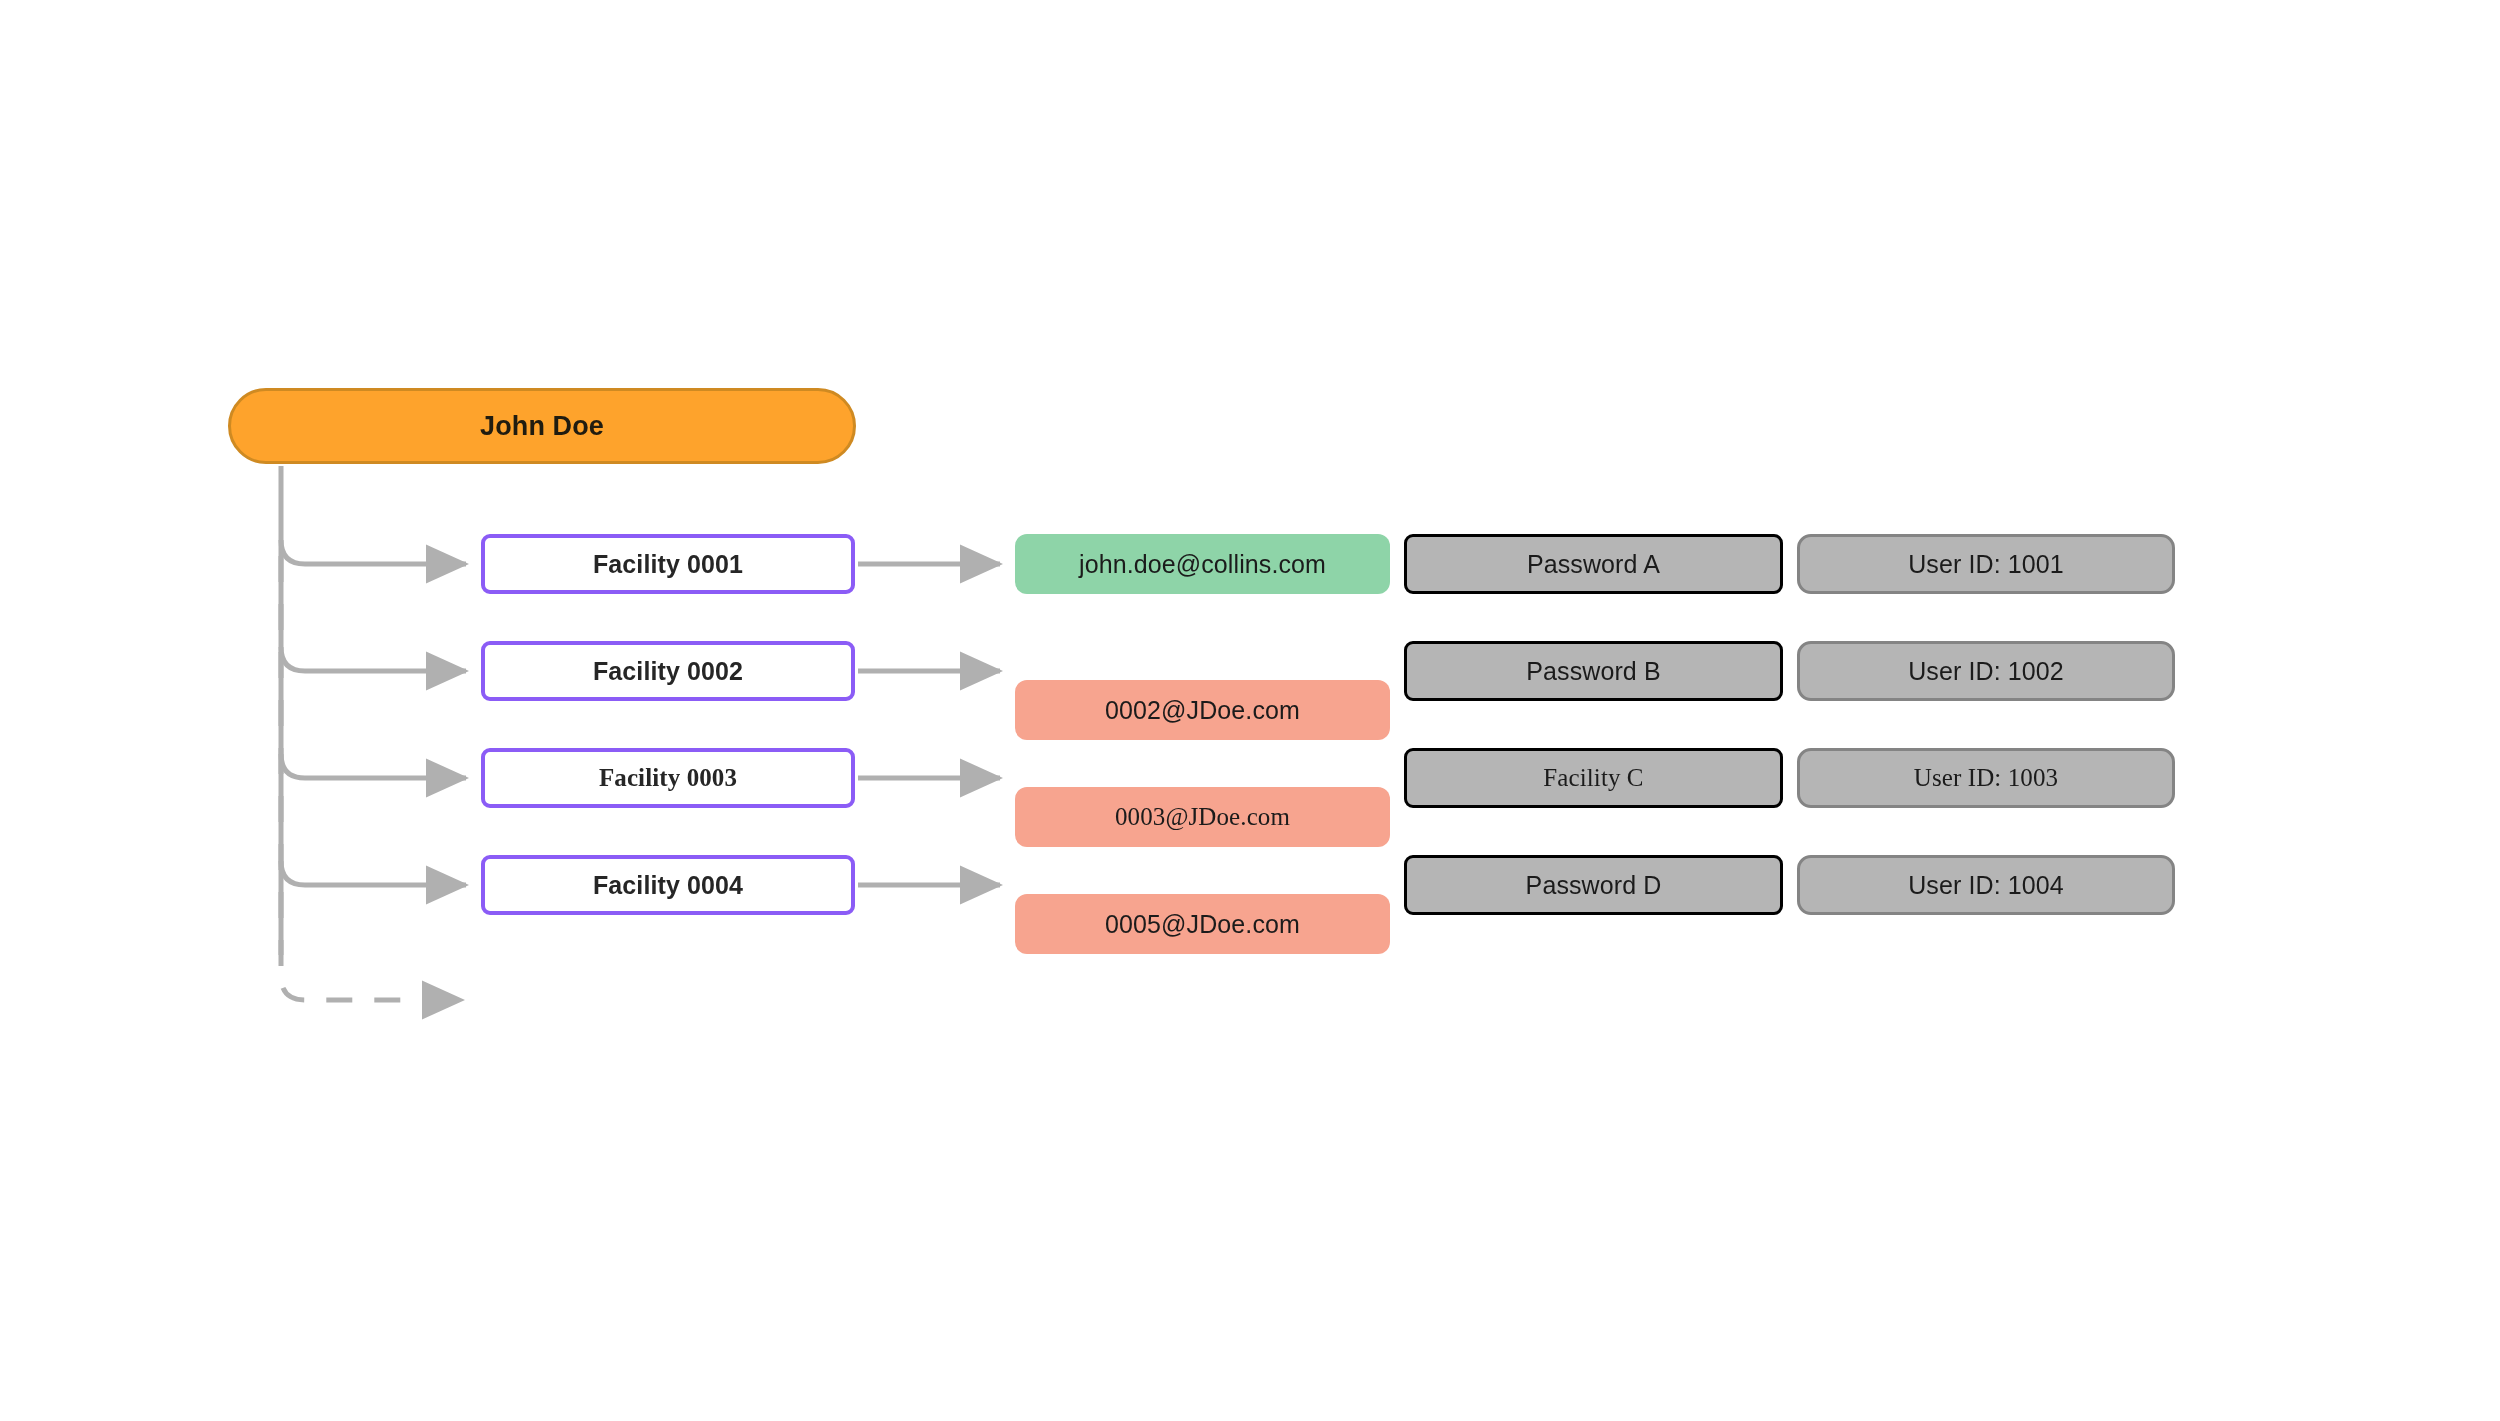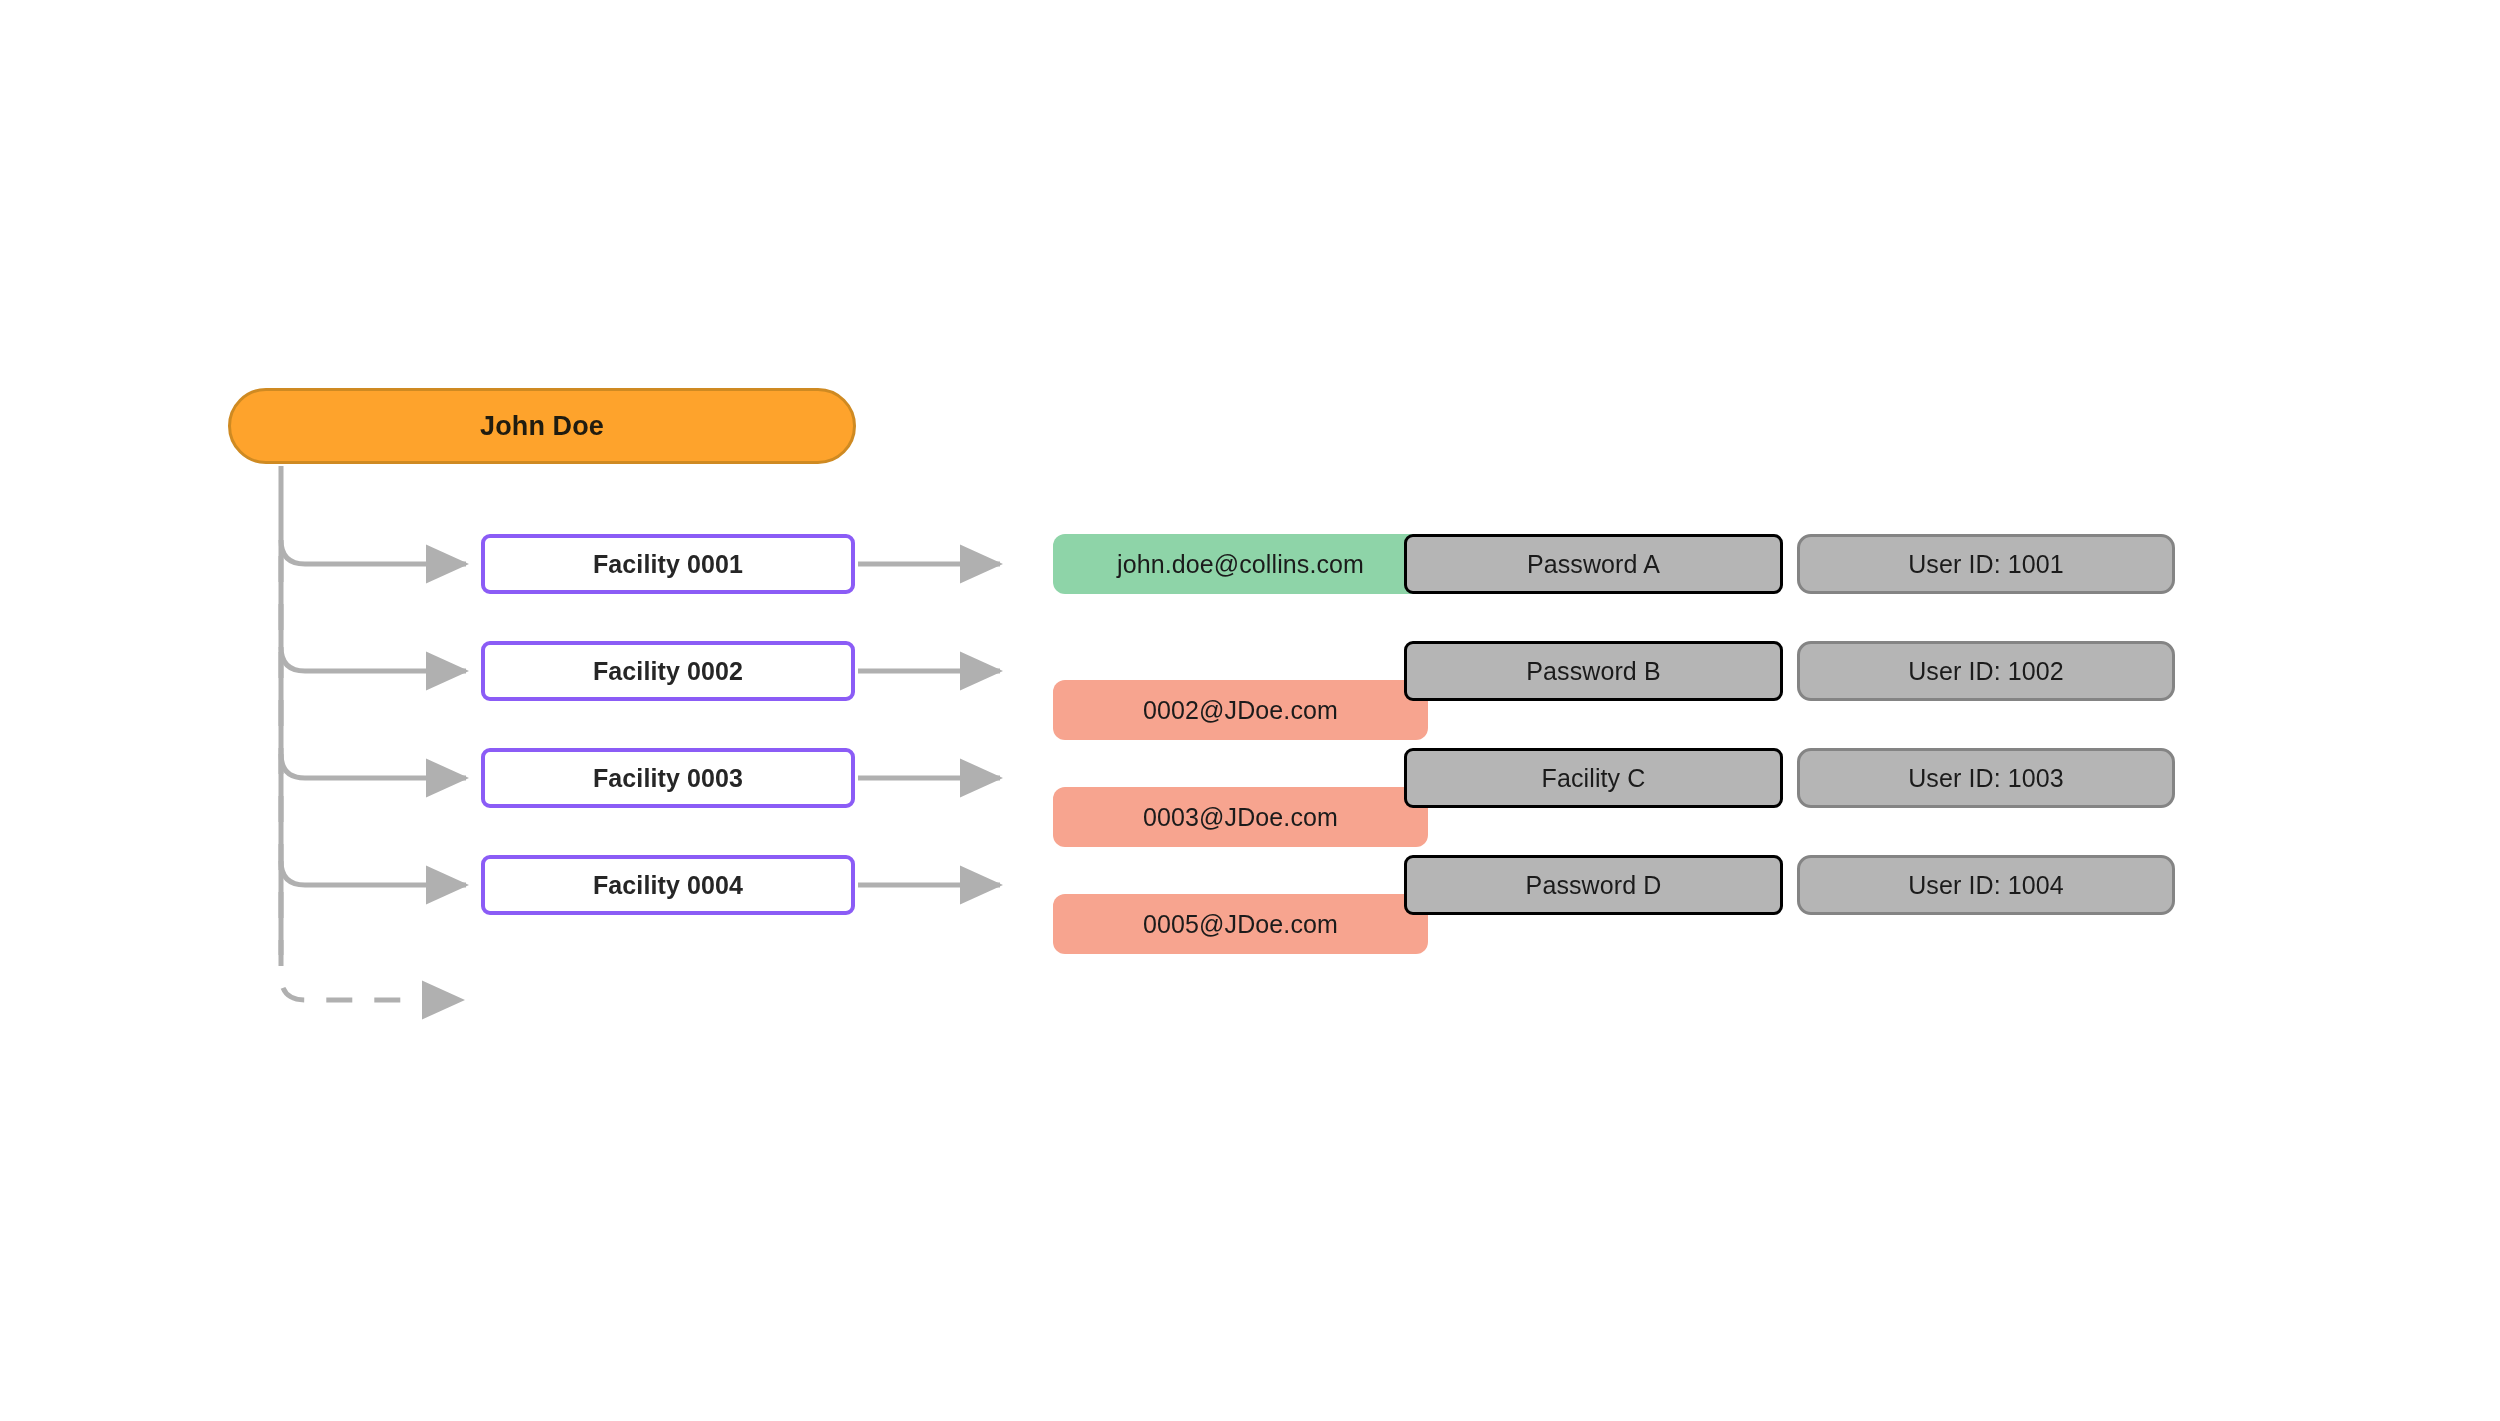--- a/index.html
+++ b/index.html
@@ -57,21 +57,21 @@
     height: 60px;
     background: #ffffff;
     border: 4px solid #8b5cf6;
     border-radius: 9px;
     font-size: 25px;
     font-weight: bold;
     color: #262626;
   }
   
   .node-email {
-    left: 1053px;
+    left: 1015px;
     width: 375px;
     height: 60px;
     border: none;
     border-radius: 12px;
     font-size: 25px;
     font-weight: normal;
     color: #1b1b1b;
   }
   .email-green { background: #8ed4a8; }
   .email-salmon { background: #f7a48f; margin-top: 39px; }
@@ -92,21 +92,21 @@
     width: 378px;
     height: 60px;
     background: #b5b5b5;
     border: 3px solid #848484;
     border-radius: 14px;
     font-size: 25px;
     color: #1b1b1b;
   }
   .row-0 { top: 534px; }
   .row-1 { top: 641px; }
-  .row-2 { top: 748px; }
+  .row-2 { top: 748px; font-family: Liberation Serif, serif; }
   .row-3 { top: 855px; }
 </style>
 </head>
 <body>
 
 <div id="canvas">
 
   <svg id="edges" viewBox="0 0 2500 1421" xmlns="http://www.w3.org/2000/svg">
     <defs>
       <marker id="arrowSolid" markerWidth="9" markerHeight="9" refX="8" refY="4.5" orient="auto" markerUnits="strokeWidth">

